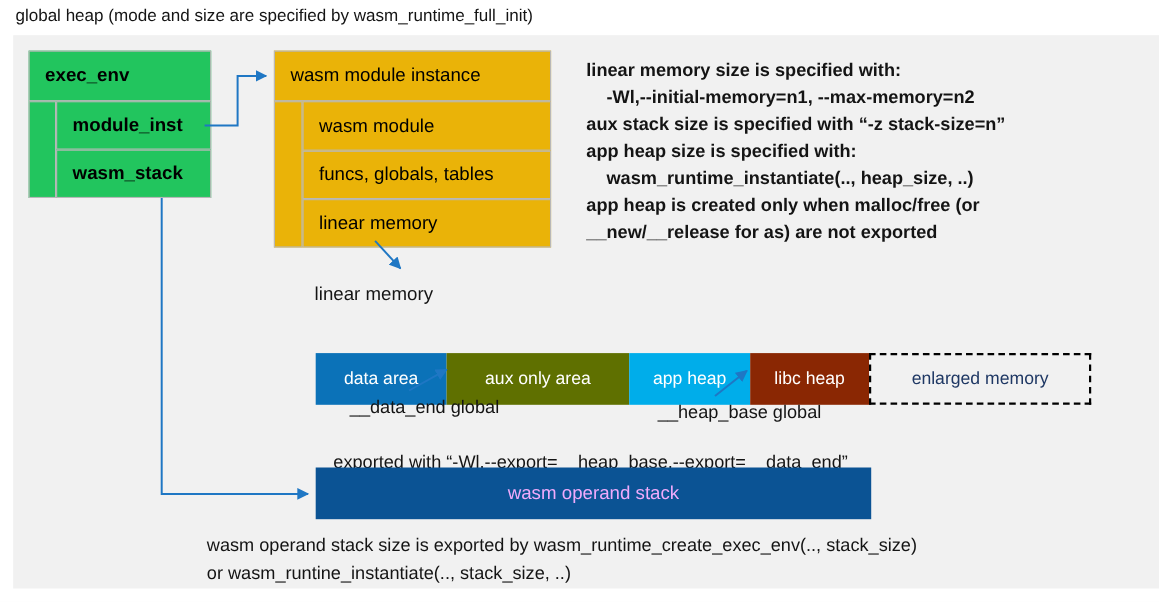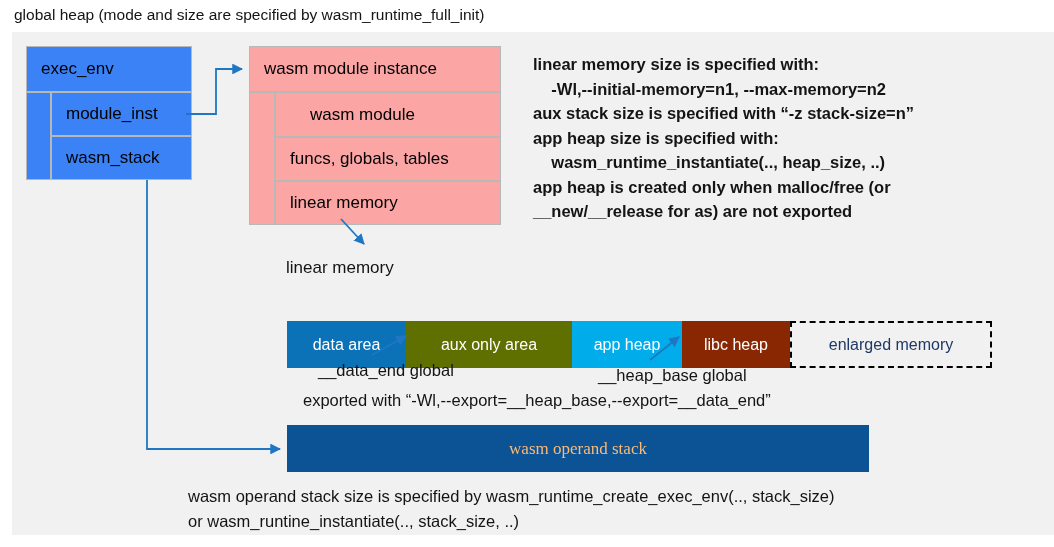--- a/index.html
+++ b/index.html
@@ -49,28 +49,29 @@
     position: absolute;
     box-sizing: border-box;
     border: 1px solid #b8b8b8;
     font-size: 17px;
     color: #000;
     display: flex;
     align-items: center;
   }
 
   .exec-env {
-    background: #3b82f6;
+    background: #22c55e;
+    font-weight: bold;
   }
   .exec-env .cell-label {
     padding-left: 14px;
   }
 
   .mod-inst {
-    background: #fca5a5;
+    background: #eab308;
   }
   .mod-inst .cell-label {
     padding-left: 14px;
   }
 
   
   .seg {
     position: absolute;
     box-sizing: border-box;
     display: flex;
@@ -86,29 +87,28 @@
     background: transparent;
     border: 2.5px dashed #000000;
     color: #1f3864;
   }
 
   
   .operand-stack {
     position: absolute;
     left: 287px;
     top: 425px;
-    width: 582px;
+    width: 505px;
     height: 47px;
     background: #0b5394;
-    color: #fdba74;
+    color: #f0abfc;
     font-size: 17px;
     display: flex;
     align-items: center;
     justify-content: center;
-    font-family: Liberation Serif, serif;
   }
 
   
   .textblock {
     position: absolute;
     font-size: 16.5px;
     line-height: 24.5px;
     color: #141414;
     white-space: pre;
   }
@@ -154,21 +154,21 @@
     <span class="cell-label">module_inst</span>
   </div>
   <div class="box exec-env" style="left:51px; top:136px; width:141px; height:44px;align-items:center;">
     <span class="cell-label">wasm_stack</span>
   </div>
 
   <div class="box mod-inst" style="left:249px; top:46px; width:252px; height:46px;">
     <span class="cell-label">wasm module instance</span>
   </div>
   <div class="box mod-inst" style="left:249px; top:92px; width:26px; height:133px;"></div>
-  <div class="box mod-inst" style="left:275px; top:92px; width:226px; height:45px;padding-left:20px;">
+  <div class="box mod-inst" style="left:275px; top:92px; width:226px; height:45px;">
     <span class="cell-label">wasm module</span>
   </div>
   <div class="box mod-inst" style="left:275px; top:137px; width:226px; height:44px;">
     <span class="cell-label">funcs, globals, tables</span>
   </div>
   <div class="box mod-inst" style="left:275px; top:181px; width:226px; height:44px;">
     <span class="cell-label">linear memory</span>
   </div>
 
   <div class="textblock" style="left:533px; top:52px;font-weight:bold;">linear memory size is specified with:
@@ -192,27 +192,27 @@
   </div>
   <div class="seg" style="left:682px; width:108px; background:#8a2703;">
     <span>libc heap</span>
   </div>
   <div class="seg dashed" style="left:790px; width:202px;">
     <span>enlarged memory</span>
   </div>
 
   <div class="annot" style="left:318px; top:358px;">__data_end global</div>
   <div class="annot" style="left:598px; top:363px;">__heap_base global</div>
-  <div class="annot" style="left:303px; top:388px;">exported with “-Wl,--export=__heap_base,--export=__data_end”</div>
+  <div class="annot" style="left:303px; top:408px;">exported with “-Wl,--export=__heap_base,--export=__data_end”</div>
 
   <div class="operand-stack">
     <span>wasm operand stack</span>
   </div>
 
-  <div class="textblock" style="left:188px; top:484px;">wasm operand stack size is specified by wasm_runtime_create_exec_env(.., stack_size)
+  <div class="textblock" style="left:188px; top:484px;">wasm operand stack size is exported by wasm_runtime_create_exec_env(.., stack_size)
 or wasm_runtine_instantiate(.., stack_size, ..)</div>
 
   <svg class="arrows" viewBox="0 0 1054 547">
     <defs>
       <marker id="ah" viewBox="0 0 10 10" refX="9" refY="5" markerWidth="6" markerHeight="6" orient="auto-start-reverse">
         <path d="M 0 0 L 10 5 L 0 10 z" fill="#1f77c4"></path>
       </marker>
     </defs>
 
     <path d="M 186 114 L 216 114 L 216 69 L 242 69" fill="none" stroke="#1f77c4" stroke-width="1.8" marker-end="url(#ah)"></path>

